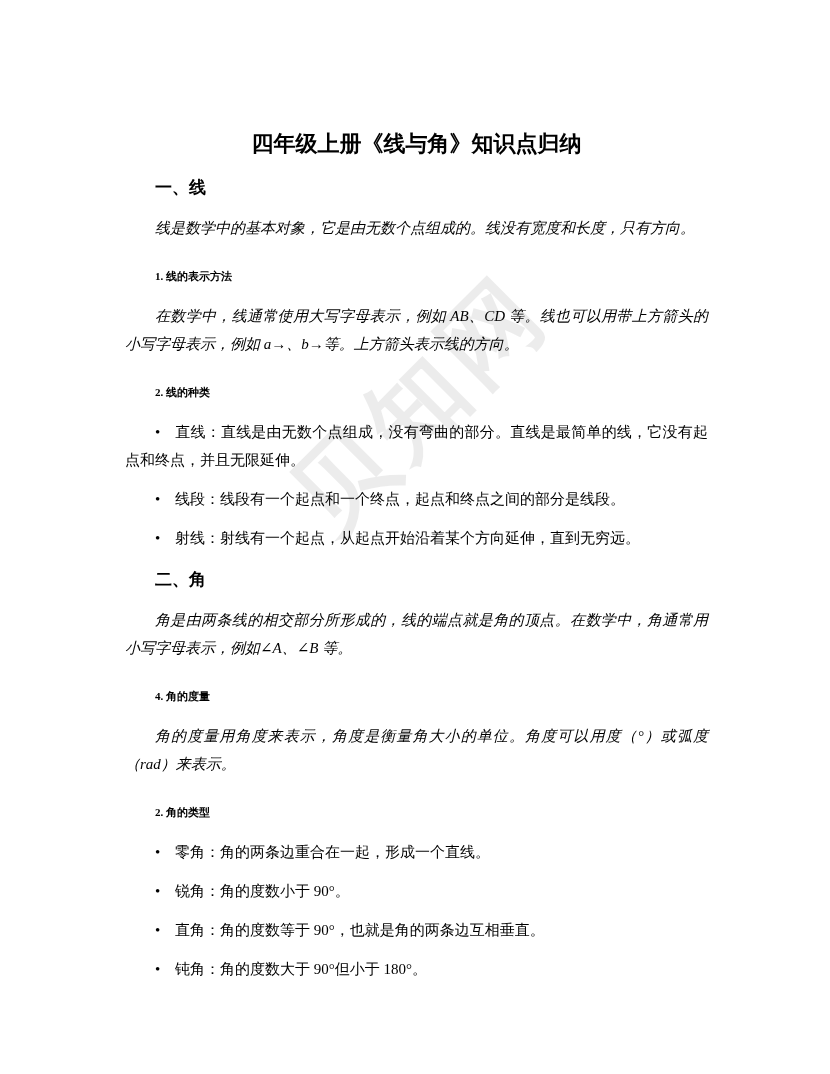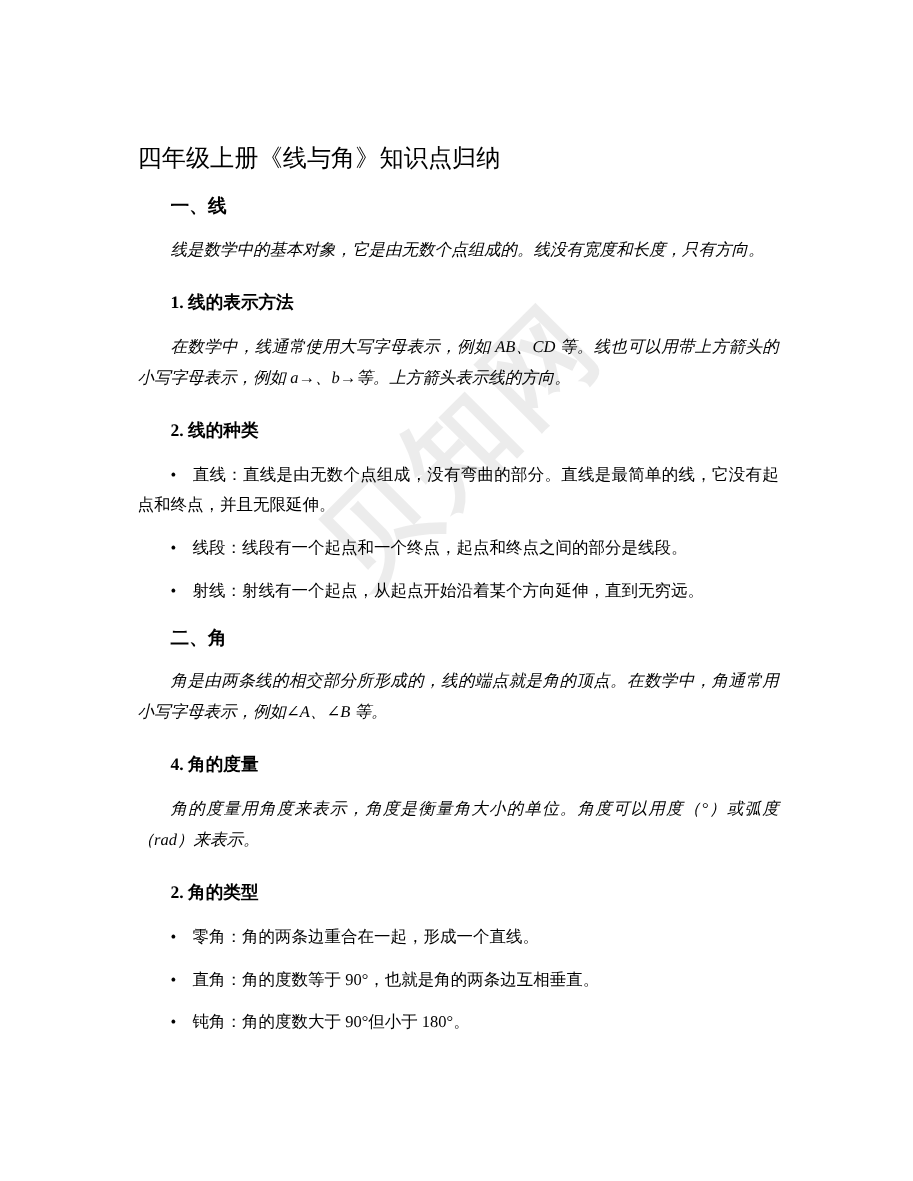--- a/index.html
+++ b/index.html
@@ -31,33 +31,33 @@
   }
   .content {
     position: relative;
     padding: 128px 122px 0 125px;
     font-size: 15px;
     line-height: 28px;
   }
   .title {
     font-size: 22px;
     line-height: 32px;
-    font-weight: normal;
-    text-align: left;
+    font-weight: bold;
+    text-align: center;
     margin: 0 0 8px 0;
   }
   .sec-heading {
     font-size: 17px;
     line-height: 28px;
     font-weight: bold;
     padding-left: 30px;
     margin: 14px 0 12px 0;
   }
   .sub-heading {
-    font-size: 16px;
+    font-size: 11px;
     line-height: 24px;
     font-weight: bold;
     padding-left: 30px;
     margin: 22px 0 14px 0;
   }
   .para {
     text-indent: 30px;
     text-align: justify;
     margin: 0 0 14px 0;
     font-style: italic;
@@ -112,18 +112,19 @@
     <p class="para">角是由两条线的相交部分所形成的，线的端点就是角的顶点。在数学中，角通常用小写字母表示，例如∠A、∠B 等。</p>
 
     <h3 class="sub-heading">4. 角的度量</h3>
 
     <p class="para">角的度量用角度来表示，角度是衡量角大小的单位。角度可以用度（°）或弧度（rad）来表示。</p>
 
     <h3 class="sub-heading">2. 角的类型</h3>
 
     <ul class="bullets">
       <li>零角：角的两条边重合在一起，形成一个直线。</li>
+      <li>锐角：角的度数小于 90°。</li>
       <li>直角：角的度数等于 90°，也就是角的两条边互相垂直。</li>
       <li>钝角：角的度数大于 90°但小于 180°。</li>
     </ul>
 
   </div>
 </div>
 
 </body></html>

